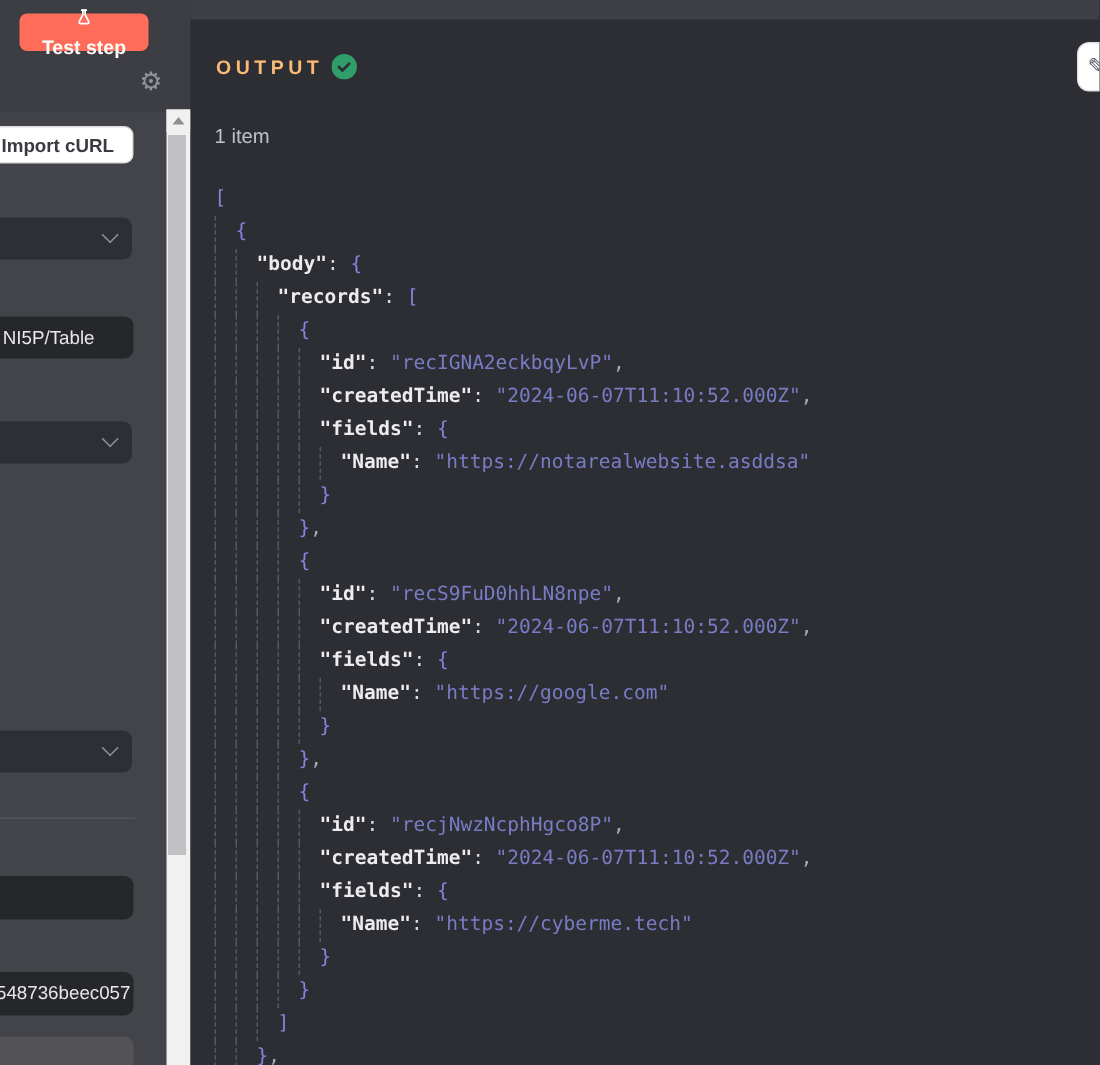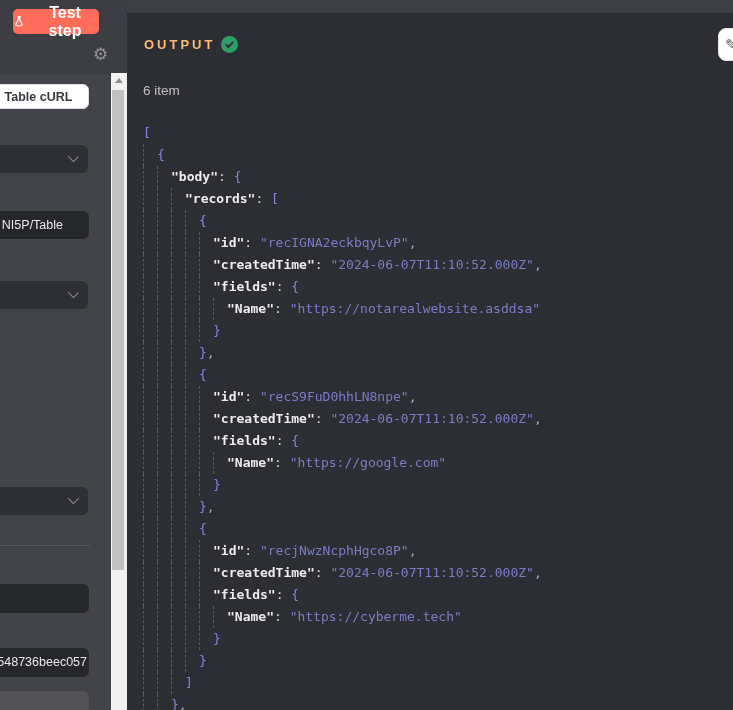--- a/index.html
+++ b/index.html
@@ -3,23 +3,23 @@
 <meta charset="utf-8">
 <style>
   * { margin:0; padding:0; box-sizing:border-box; }
   html,body { width:733px; height:710px; overflow:hidden; }
   body { font-family:"Liberation Sans","DejaVu Sans",sans-serif; background:#2d2e34; position:relative; }
 
   
   .sidebar { position:absolute; left:0; top:0; width:127px; height:710px; background:#434449; }
   .sidebar-header { position:absolute; left:0; top:0; width:127px; height:75px; background:#3d3e43; }
   .test-step-btn { position:absolute; left:13px; top:9px; width:86px; height:25px; background:#ff6d5a;
-    border:none; border-radius:5px; color:#fff; font-size:16px; font-weight:bold;
+    border:none; border-radius:5px; color:#fff; font-size:13px; font-weight:bold;
     display:flex; align-items:center; justify-content:center; gap:6px; cursor:pointer;
-    font-family:"Liberation Sans","DejaVu Sans",sans-serif; }
+    font-family:"Liberation Sans","DejaVu Sans",sans-serif;flex-direction:column; }
   .gear { position:absolute; left:93px; top:46px; font-size:17px; color:#93949b; line-height:1; cursor:pointer; }
   .import-curl-btn { position:absolute; left:-12px; top:84px; width:101px; height:25px; background:#fff;
     border:1px solid #dcdcdc; border-radius:6px; color:#3a3b40; font-size:12.5px; font-weight:600;
     display:flex; align-items:center; justify-content:center; cursor:pointer;
     font-family:"Liberation Sans","DejaVu Sans",sans-serif; }
   .sb-select { position:absolute; left:-30px; width:118px; height:28px; background:#2e2f34; border-radius:6px; cursor:pointer; }
   .sb-select .chev { position:absolute; right:12px; top:9px; width:8px; height:8px;
     border-right:1.6px solid #8e8f96; border-bottom:1.6px solid #8e8f96; transform:rotate(45deg) translateY(-2px); }
   .sb-input { position:absolute; left:-30px; width:119px; height:28px; background:#26272b; border-radius:6px;
     color:#e8e8ea; font-size:12.5px; line-height:28px; text-align:right; white-space:nowrap; overflow:hidden; }
@@ -76,21 +76,21 @@
           <path d="M9 2.5h6"></path>
           <path d="M10.5 2.5v6L5.8 17.6A2 2 0 0 0 7.6 20.5h8.8a2 2 0 0 0 1.8-2.9L13.5 8.5v-6"></path>
         </svg>
       </span>
       <span>Test step</span>
     </button>
     <span class="gear">⚙</span>
   </div>
 
   <button class="import-curl-btn">
-    <span>Table cURL</span>
+    <span>Import cURL</span>
   </button>
 
   <div class="sb-select" style="top:145px;">
     <span class="chev"></span>
   </div>
 
   <div class="sb-input" style="top:211px; padding-right:26px;">NI5P/Table</div>
 
   <div class="sb-select" style="top:281px;">
     <span class="chev"></span>
@@ -120,21 +120,21 @@
   <div class="output-title">OUTPUT</div>
 
   <span class="check-badge">
     <svg width="17" height="17" viewBox="0 0 17 17">
       <circle cx="8.5" cy="8.5" r="8.5" fill="#2f9e68"></circle>
       <path d="M5 8.7l2.3 2.3 4.5-4.6" stroke="#2d2e34" stroke-width="1.8" fill="none" stroke-linecap="round" stroke-linejoin="round"></path>
     </svg>
   </span>
 
 
-  <div class="items-count">6 item</div>
+  <div class="items-count">1 item</div>
 
   <div class="json-viewer">
     <div>
         <div class="json-line">
           <span class="tk tk-pun">[</span>
         </div>
         <div class="json-line">
           <span class="guide"></span>
           <span class="tk tk-pun">{</span>
         </div>

